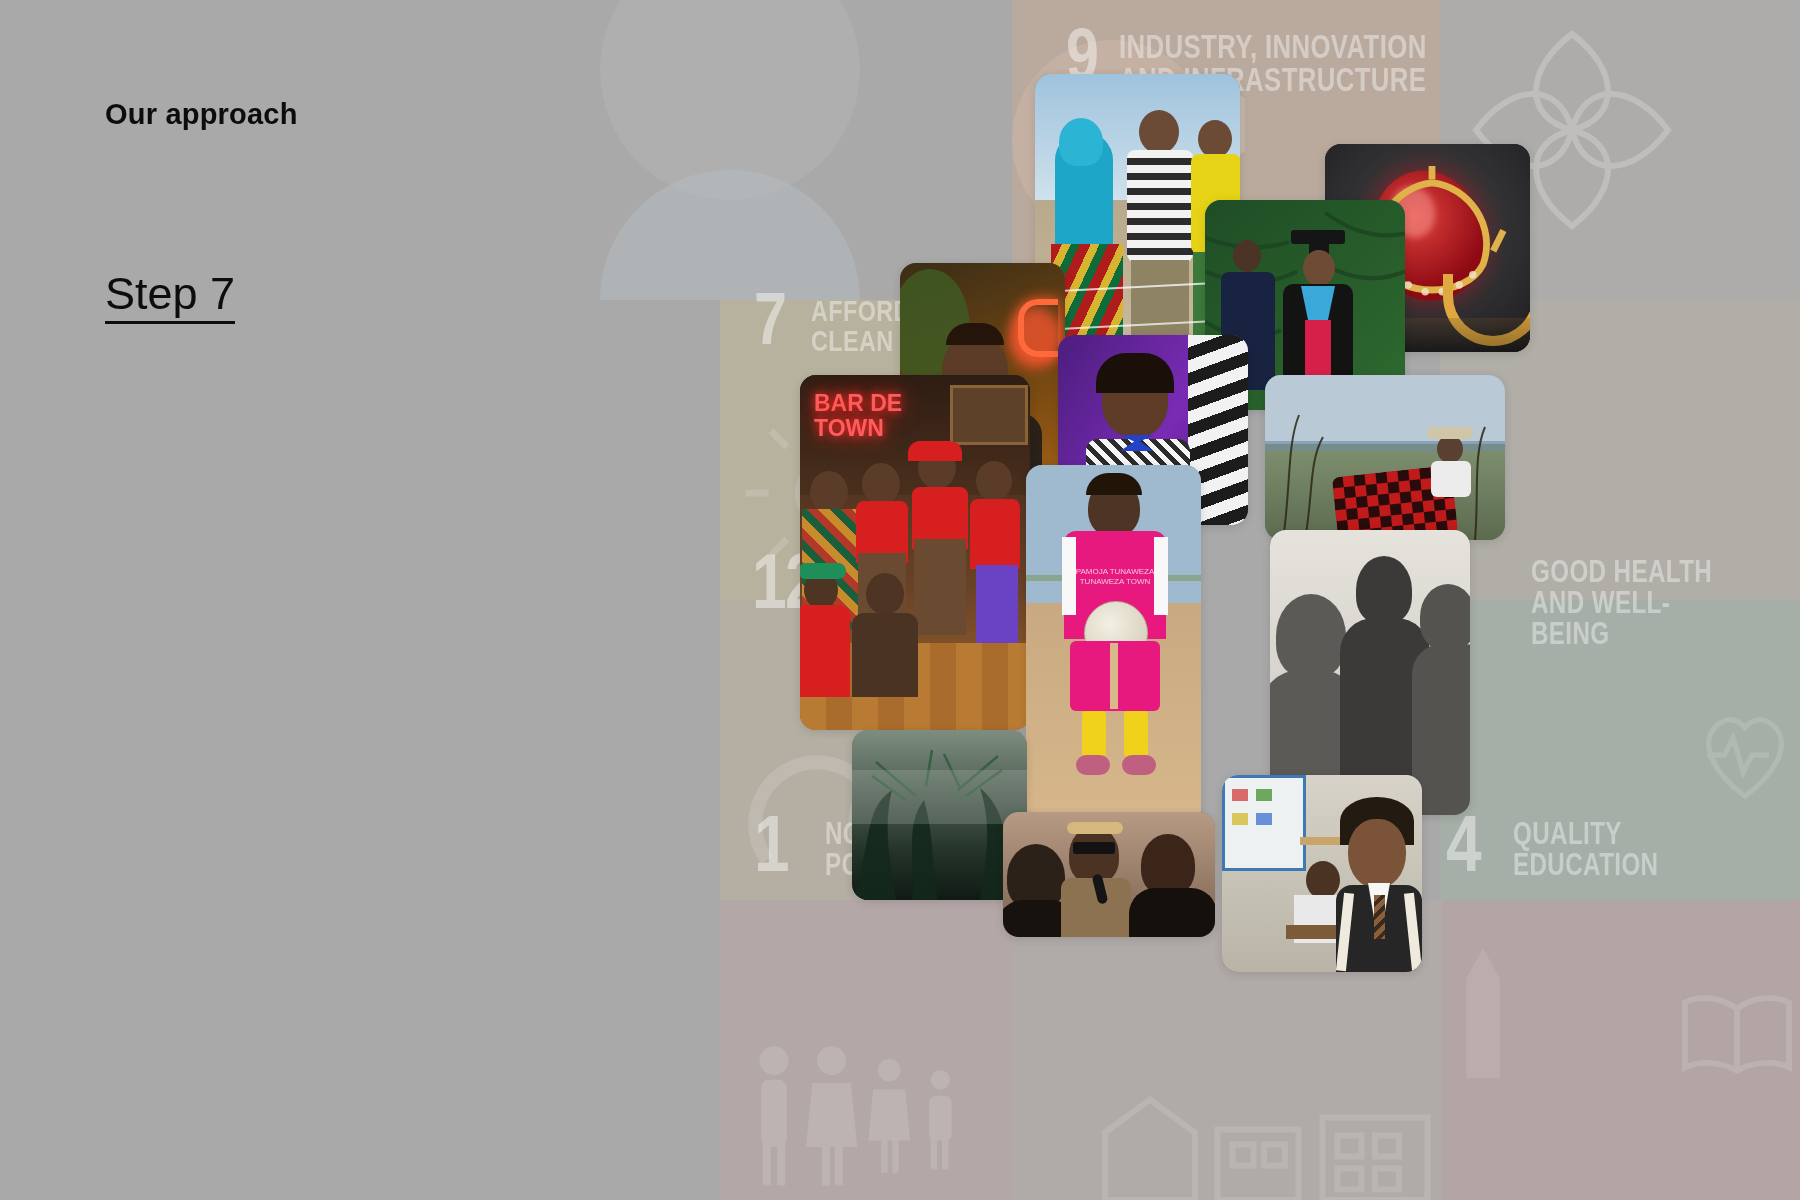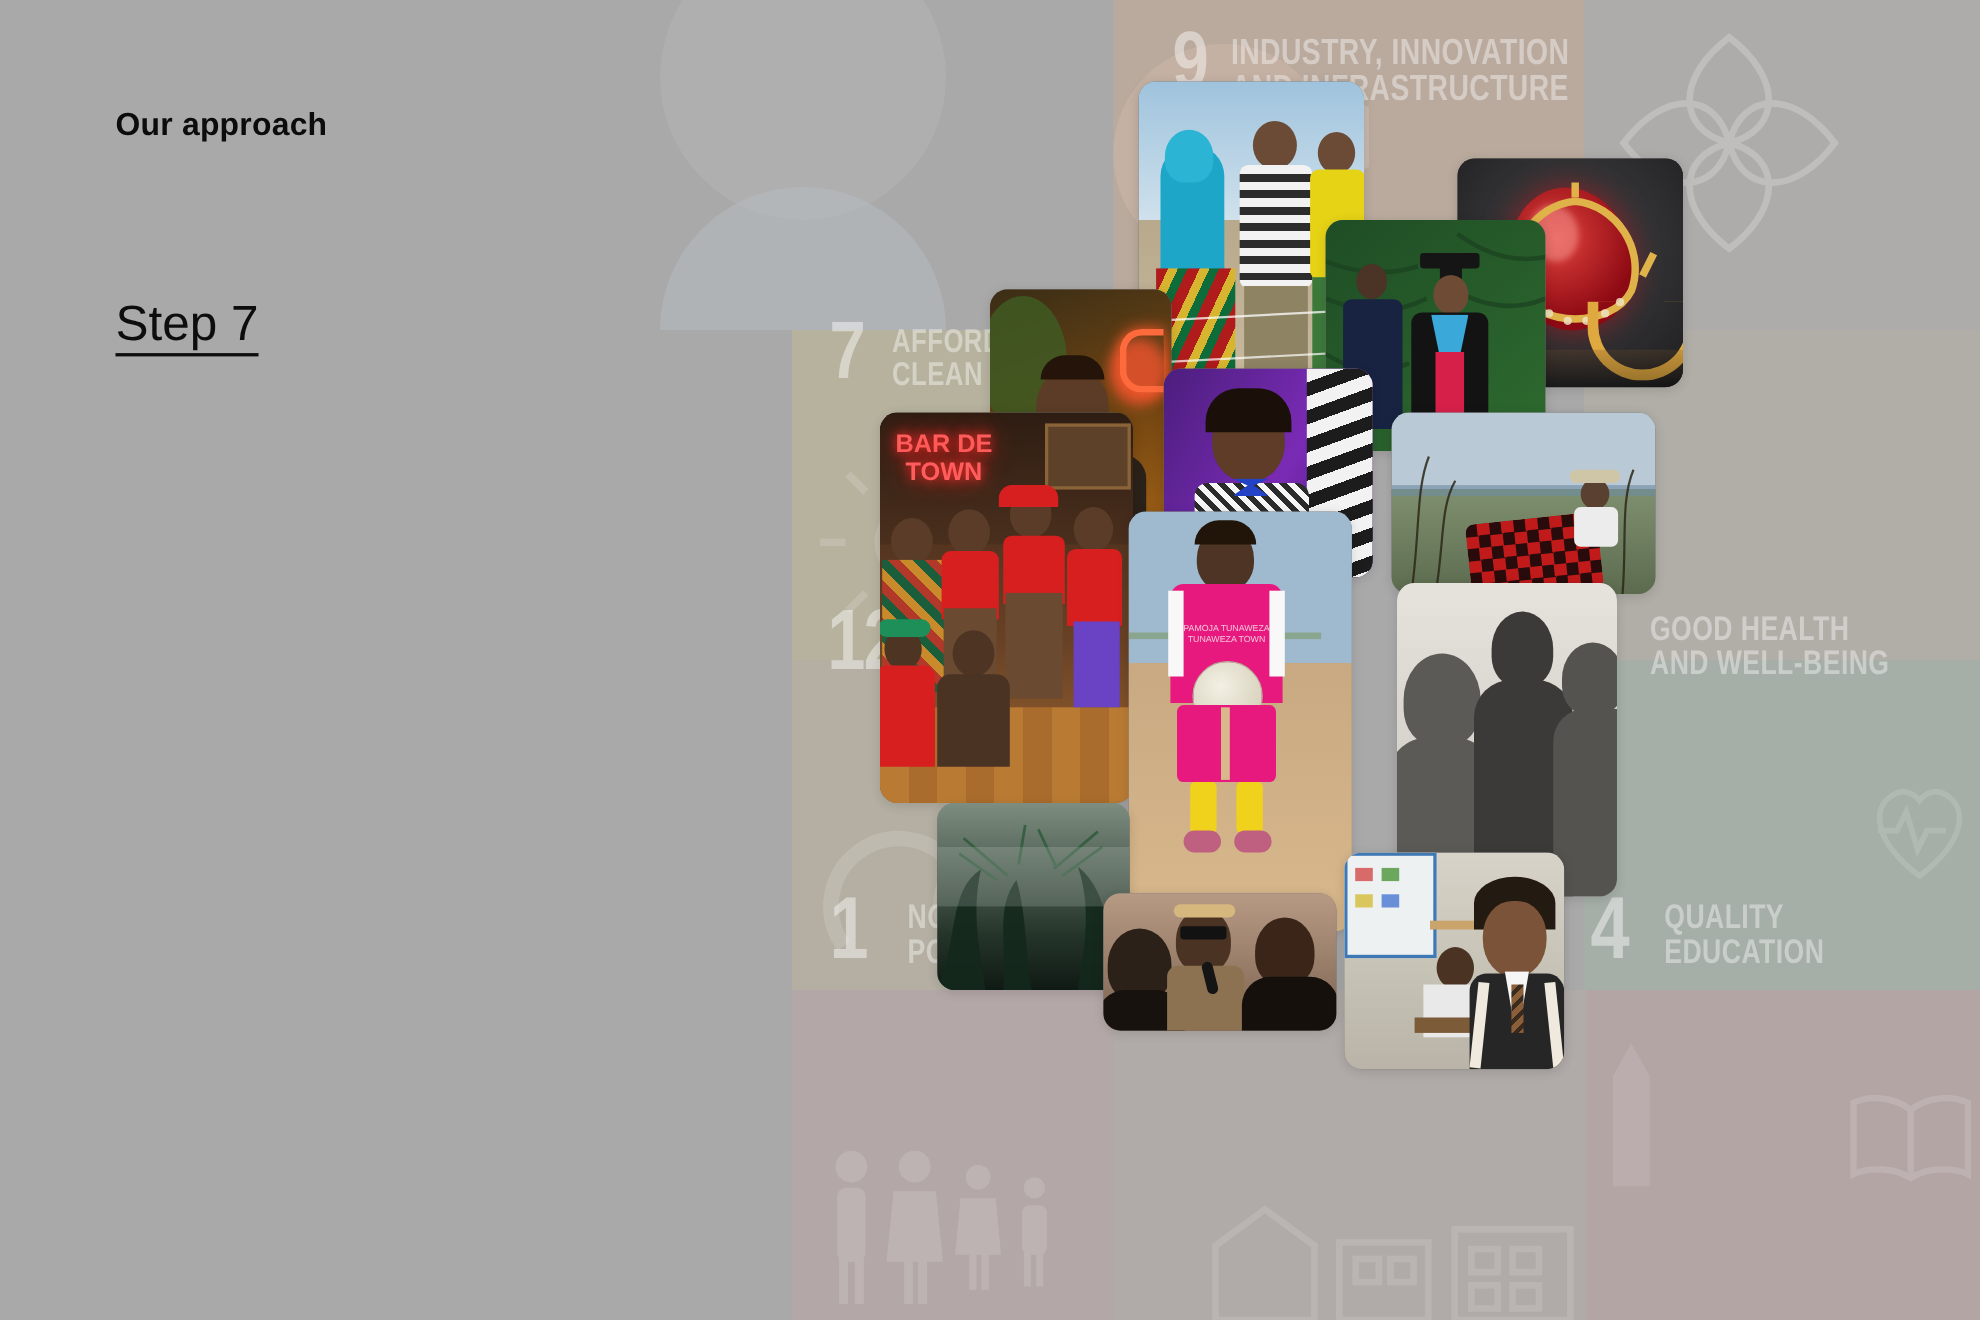--- a/index.html
+++ b/index.html
@@ -217,21 +217,21 @@
 CONSUMPTION
 AND PRODUCTION</div>
     </div>
 
     <div class="sdg" style="left:740px;top:800px;">
       <div class="num" style="font-size:80px;">1</div>
       <div class="ttl" style="font-size:31px;margin-left:28px;margin-top:8px;">NO
 POVERTY</div>
     </div>
 
-    <div class="sdg" style="left:1476px;top:538px;">
+    <div class="sdg" style="left:1507px;top:538px;">
       <div class="ttl" style="font-size:31px;margin-left:10px;margin-top:8px;">GOOD HEALTH
 AND WELL-BEING</div>
     </div>
 
     <div class="sdg" style="left:1432px;top:800px;">
       <div class="num" style="font-size:80px;">4</div>
       <div class="ttl" style="font-size:31px;margin-left:24px;margin-top:8px;">QUALITY
 EDUCATION</div>
     </div>
   </div>
@@ -329,21 +329,21 @@
         <div class="rect" style="left:166px;top:86px;width:40px;height:36px;background:#ececec;border-radius:6px;"></div>
         <svg style="position:absolute;inset:0;width:100%;height:100%;" viewBox="0 0 240 165">
           <g stroke="#2d2718" stroke-width="2" fill="none" opacity=".85">
             <path d="M18 165 C26 110 22 70 34 40 M40 165 C48 120 44 86 58 62 M210 165 C214 120 208 80 220 52"></path>
           </g>
         </svg>
       </div>
     </div>
 
     <div class="ph" style="left:800px;top:375px;width:230px;height:355px;">
-      <div class="inner" style="background:linear-gradient(#3a2418,#6a4226 60%,#a1682f);text-align:center;">
+      <div class="inner" style="background:linear-gradient(#3a2418,#6a4226 60%,#a1682f);">
         <div class="rect" style="left:0;top:0;width:230px;height:120px;background:linear-gradient(#2e1d13,#4a2f1d);"></div>
         <div style="position:absolute;left:14px;top:16px;color:#ff5d5d;font-size:23px;font-weight:bold;line-height:1.1;text-shadow:0 0 10px #ff2b2b,0 0 22px #ff2b2b;font-family:'Liberation Sans',sans-serif;">
           <span>BAR DE</span><br><span>TOWN</span>
         </div>
         <div class="rect" style="left:150px;top:10px;width:72px;height:54px;background:#5d4128;border:3px solid #8a6338;"></div>
         <div class="rect" style="left:0;top:268px;width:230px;height:87px;background:repeating-linear-gradient(90deg,#b97b34 0 26px,#a96c2c 26px 52px);"></div>
         <div class="blob" style="left:10px;top:96px;width:38px;height:42px;background:#5a3c28;"></div>
         <div class="rect" style="left:2px;top:134px;width:56px;height:120px;background:repeating-linear-gradient(45deg,#c98a2c 0 8px,#1b5e3c 8px 16px,#b2392a 16px 24px);"></div>
         <div class="blob" style="left:62px;top:88px;width:38px;height:42px;background:#5a3c28;"></div>
         <div class="rect" style="left:56px;top:126px;width:52px;height:62px;background:#d81f1f;border-radius:8px 8px 0 0;"></div>
@@ -356,21 +356,21 @@
         <div class="rect" style="left:170px;top:124px;width:50px;height:70px;background:#d81f1f;border-radius:8px 8px 0 0;"></div>
         <div class="rect" style="left:176px;top:190px;width:42px;height:78px;background:#6a43c4;"></div>
         <div class="blob" style="left:4px;top:196px;width:34px;height:38px;background:#4e3423;"></div>
         <div class="rect" style="left:-2px;top:188px;width:48px;height:16px;background:#1f8f5a;border-radius:10px;"></div>
         <div class="rect" style="left:-4px;top:230px;width:54px;height:92px;background:#d81f1f;border-radius:10px 10px 0 0;"></div>
         <div class="blob" style="left:66px;top:198px;width:38px;height:42px;background:#4e3423;"></div>
         <div class="rect" style="left:52px;top:238px;width:66px;height:84px;background:#4b3324;border-radius:12px 12px 0 0;"></div>
       </div>
     </div>
 
-    <div class="ph" style="left:1026px;top:465px;width:175px;height:382px;padding-left:28px;">
+    <div class="ph" style="left:1026px;top:465px;width:175px;height:382px;">
       <div class="inner" style="background:linear-gradient(#9fb9cf 0 36%,#c8a981 36%,#d9b88c);">
         <div class="rect" style="left:0;top:110px;width:175px;height:6px;background:#7f9a63;opacity:.6;"></div>
         <div class="blob" style="left:62px;top:14px;width:52px;height:58px;background:#4e3424;border-radius:50% 50% 44% 44%;"></div>
         <div class="rect" style="left:60px;top:8px;width:56px;height:22px;background:#211509;border-radius:26px 26px 0 0;"></div>
         <div class="rect" style="left:38px;top:66px;width:102px;height:108px;background:#e8197e;border-radius:12px 12px 0 0;"></div>
         <div class="rect" style="left:36px;top:72px;width:14px;height:78px;background:#f8f8f8;"></div>
         <div class="rect" style="left:128px;top:72px;width:14px;height:78px;background:#f8f8f8;"></div>
         <div style="position:absolute;left:44px;top:102px;width:90px;color:#f4d9e6;font-size:8px;line-height:1.25;text-align:center;opacity:.9;font-family:'Liberation Sans',sans-serif;">
           <span>PAMOJA TUNAWEZA</span><br><span>TUNAWEZA TOWN</span>
         </div>

